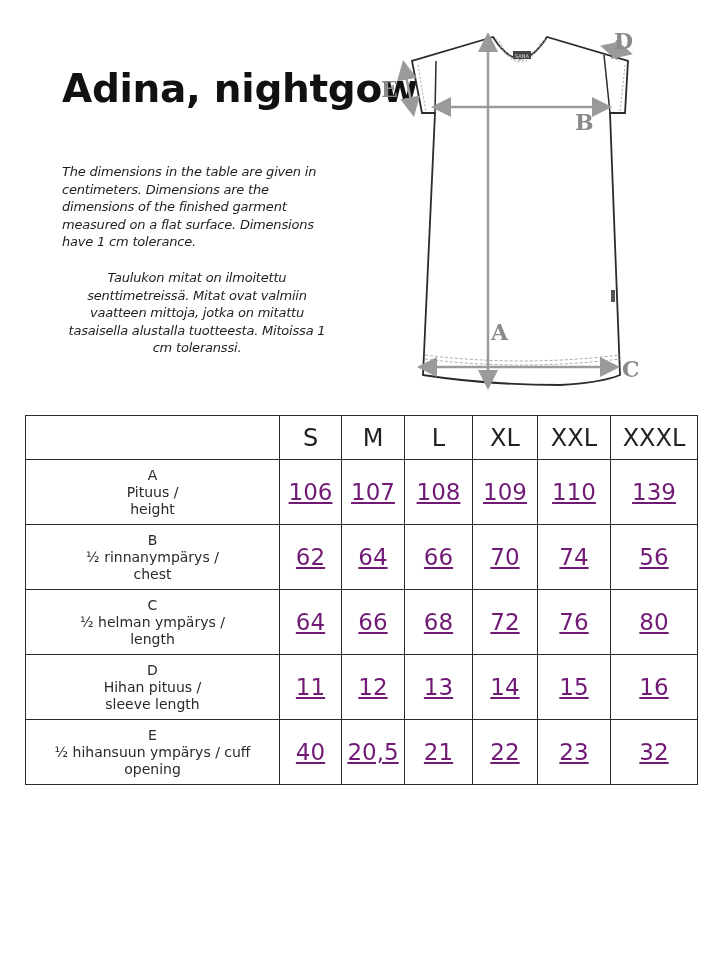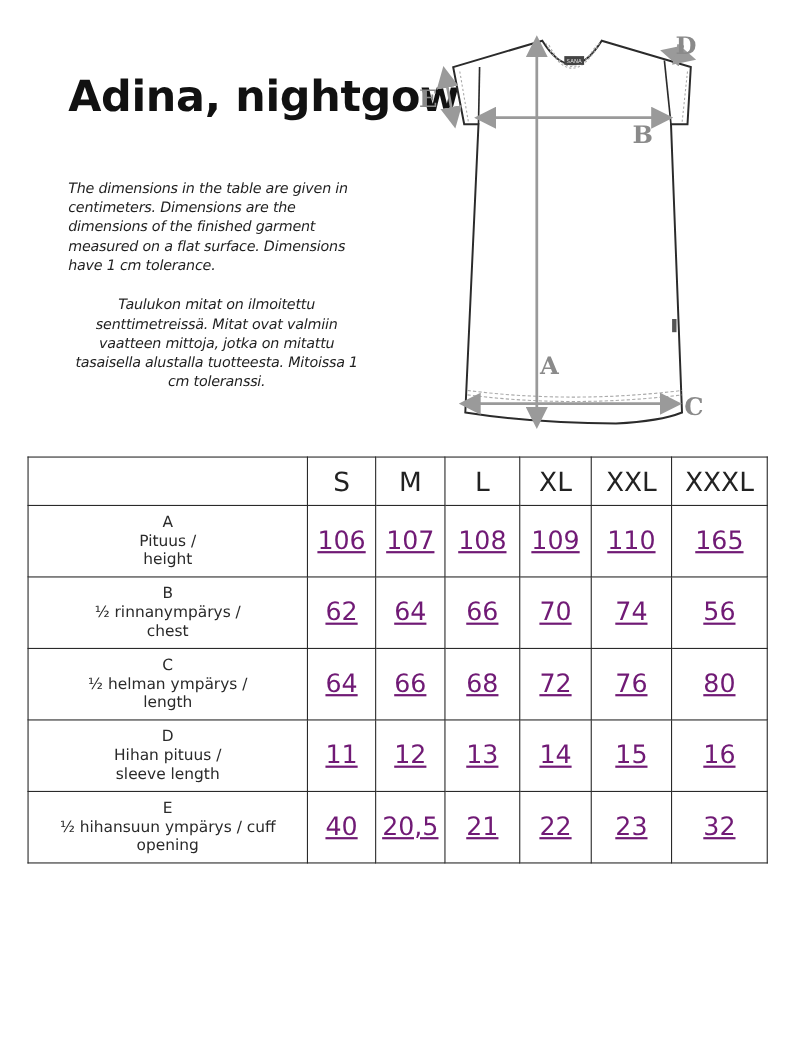--- a/index.html
+++ b/index.html
@@ -94,21 +94,21 @@
       <td class="rowlabel">
         <span>A</span>
         <span>Pituus /</span>
         <span>height</span>
       </td>
       <td class="val">106</td>
       <td class="val">107</td>
       <td class="val">108</td>
       <td class="val">109</td>
       <td class="val">110</td>
-      <td class="val">165</td>
+      <td class="val">139</td>
     </tr>
     <tr>
       <td class="rowlabel">
         <span>B</span>
         <span>½  rinnanympärys /</span>
         <span>chest</span>
       </td>
       <td class="val">62</td>
       <td class="val">64</td>
       <td class="val">66</td>

